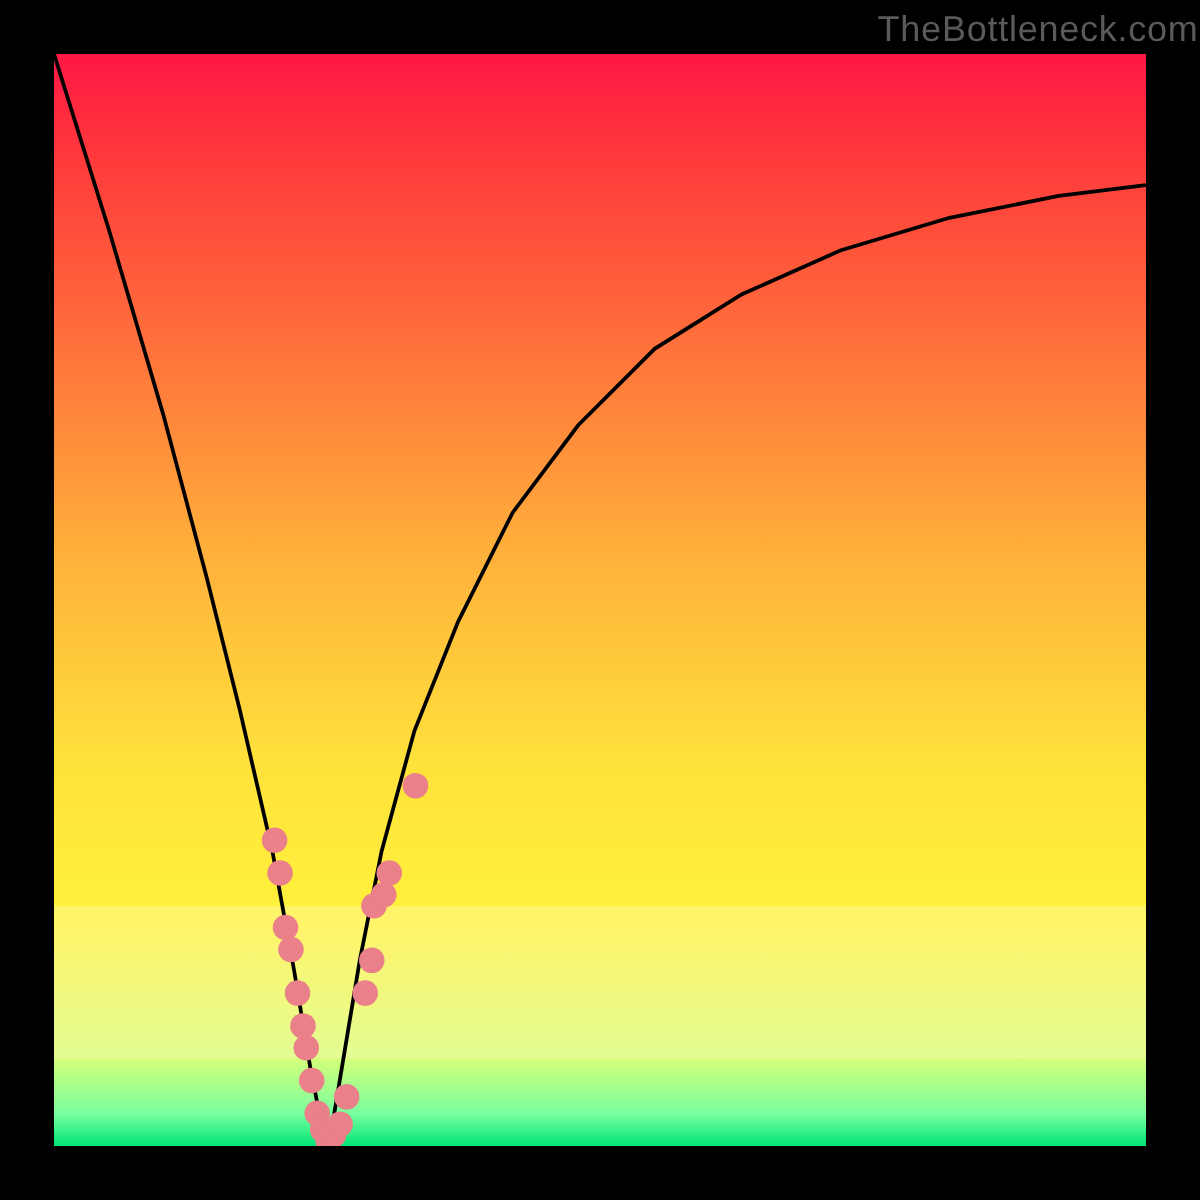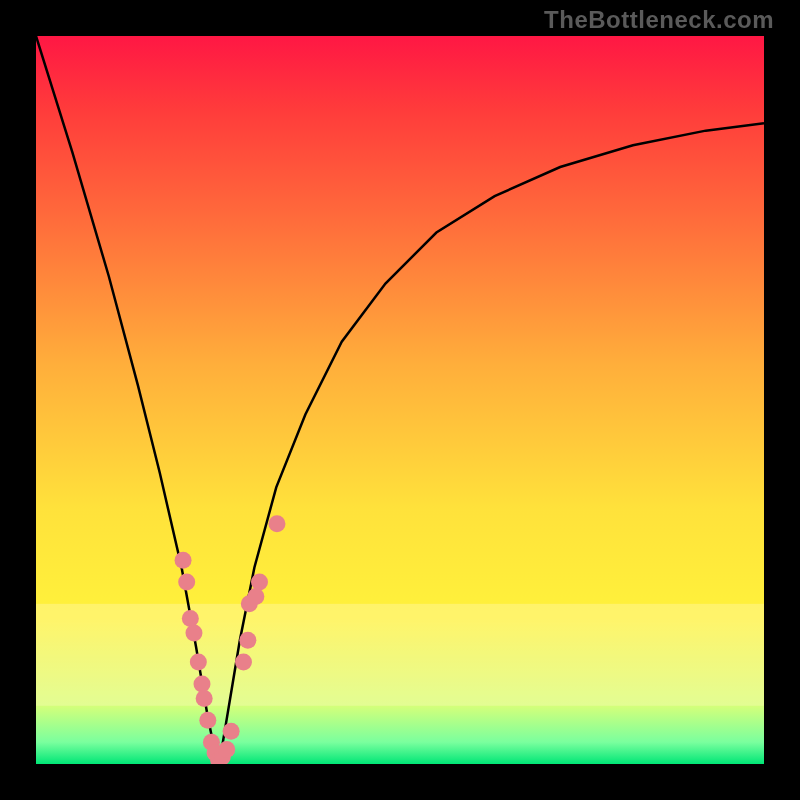--- a/index.html
+++ b/index.html
@@ -7,24 +7,24 @@
       width: 800px;
       height: 800px;
       background: #000;
       font-family: Arial, sans-serif;
       position: relative;
       overflow: hidden;
     }
     .attribution {
       position: absolute;
       top: 6px;
-      right: 26px;
+      right: 1px;
       color: #5a5a5a;
       font-size: 24px;
-      font-weight: 700;
+      font-weight: 400;
       letter-spacing: 0.5px;
       z-index: 10;
     }
     .plot-area {
       position: absolute;
       left: 36px;
       top: 36px;
       width: 728px;
       height: 728px;
       overflow: hidden;

